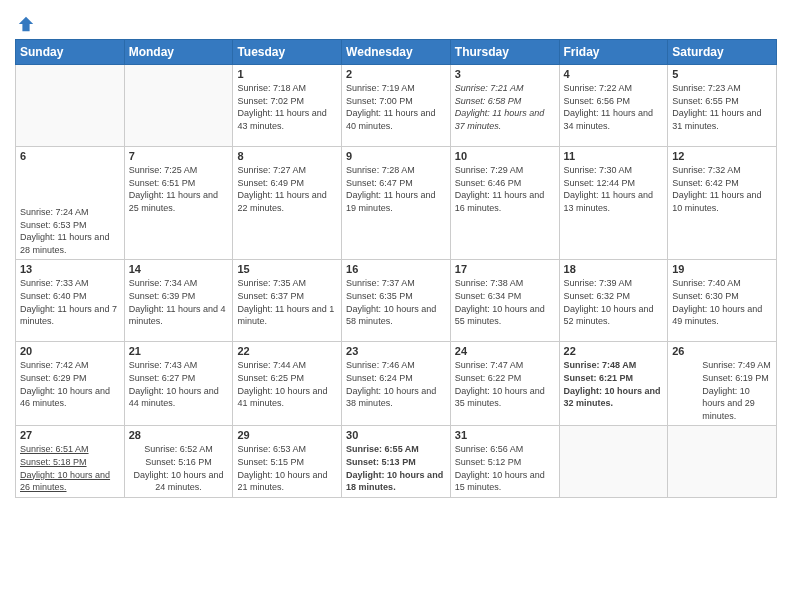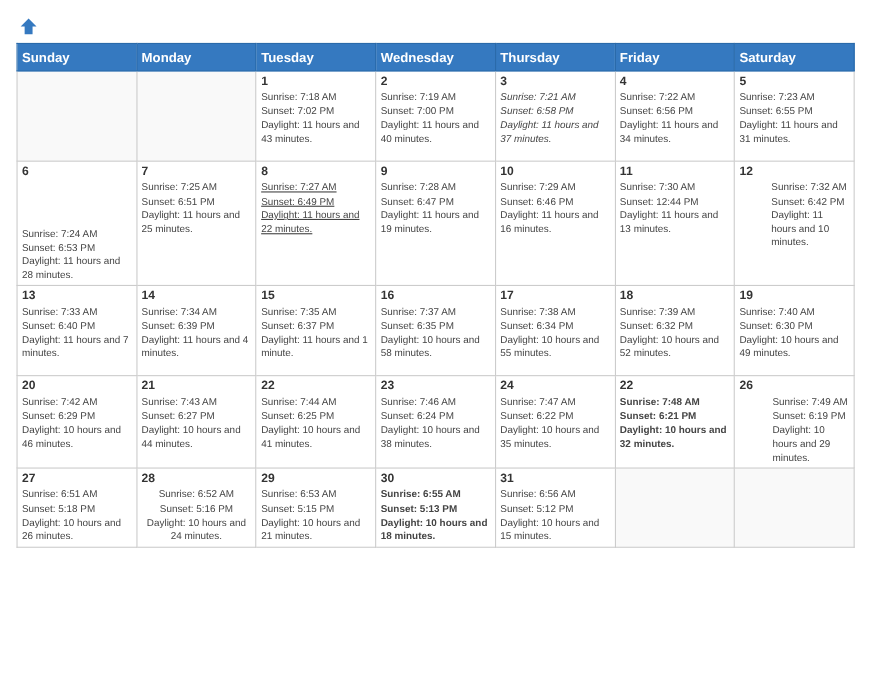--- a/index.html
+++ b/index.html
@@ -173,21 +173,21 @@
 Daylight: 11 hours and 28 minutes.</div>
           </td>
           <td>
             <span class="day-number">7</span>
             <div class="day-info" style="white-space: pre-line;">Sunrise: 7:25 AM
 Sunset: 6:51 PM
 Daylight: 11 hours and 25 minutes.</div>
           </td>
           <td>
             <span class="day-number">8</span>
-            <div class="day-info" style="white-space: pre-line; text-decoration: underline;">Sunrise: 7:27 AM
+            <div class="day-info" style="white-space: pre-line;">Sunrise: 7:27 AM
 Sunset: 6:49 PM
 Daylight: 11 hours and 22 minutes.</div>
           </td>
           <td>
             <span class="day-number">9</span>
             <div class="day-info" style="white-space: pre-line;">Sunrise: 7:28 AM
 Sunset: 6:47 PM
 Daylight: 11 hours and 19 minutes.</div>
           </td>
           <td>
@@ -197,21 +197,21 @@
 Daylight: 11 hours and 16 minutes.</div>
           </td>
           <td>
             <span class="day-number">11</span>
             <div class="day-info" style="white-space: pre-line;">Sunrise: 7:30 AM
 Sunset: 12:44 PM
 Daylight: 11 hours and 13 minutes.</div>
           </td>
           <td>
             <span class="day-number">12</span>
-            <div class="day-info" style="white-space: pre-line; margin-left: 29px;">Sunrise: 7:32 AM
+            <div class="day-info" style="white-space: pre-line;">Sunrise: 7:32 AM
 Sunset: 6:42 PM
 Daylight: 11 hours and 10 minutes.</div>
           </td>
         </tr>
         <tr>
           <td>
             <span class="day-number">13</span>
             <div class="day-info" style="white-space: pre-line;">Sunrise: 7:33 AM
 Sunset: 6:40 PM
 Daylight: 11 hours and 7 minutes.</div>
@@ -293,21 +293,21 @@
           <td>
             <span class="day-number">26</span>
             <div class="day-info" style="white-space: pre-line; margin-left: 30px;">Sunrise: 7:49 AM
 Sunset: 6:19 PM
 Daylight: 10 hours and 29 minutes.</div>
           </td>
         </tr>
         <tr class="last-row">
           <td>
             <span class="day-number">27</span>
-            <div class="day-info" style="white-space: pre-line;">Sunrise: 6:51 AM
+            <div class="day-info" style="white-space: pre-line; text-decoration: underline;">Sunrise: 6:51 AM
 Sunset: 5:18 PM
 Daylight: 10 hours and 26 minutes.</div>
           </td>
           <td>
             <span class="day-number">28</span>
             <div class="day-info" style="white-space: pre-line; text-align: center;">Sunrise: 6:52 AM
 Sunset: 5:16 PM
 Daylight: 10 hours and 24 minutes.</div>
           </td>
           <td>

